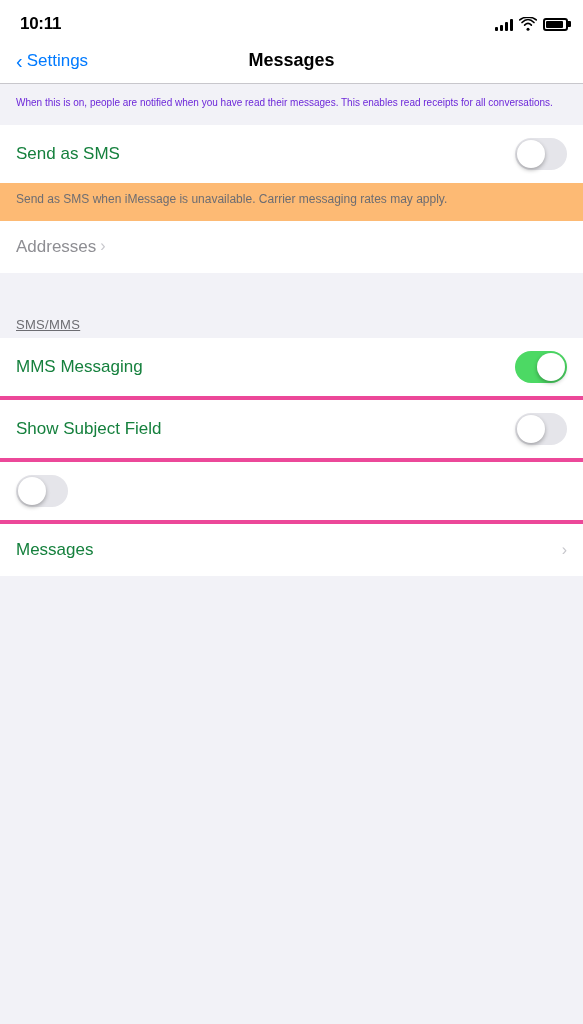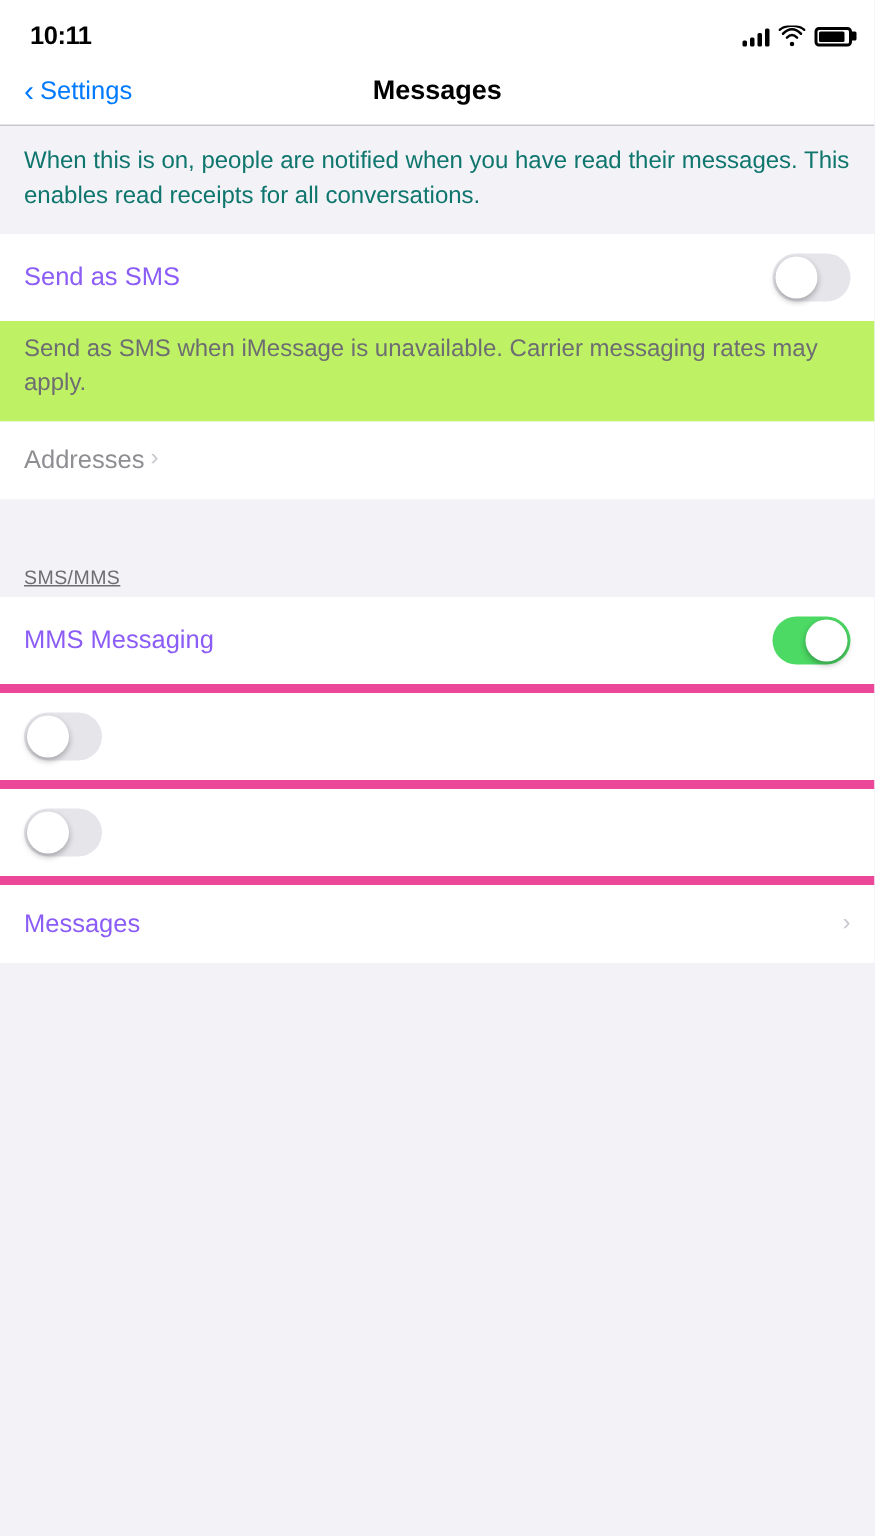--- a/index.html
+++ b/index.html
@@ -99,46 +99,46 @@
     .nav-title {
       font-size: 18px;
       font-weight: 700;
       color: #000;
     }
 
     
     .section-description {
       background: #f2f2f7;
       padding: 12px 16px 14px 16px;
-      font-size: 16px;
-      color: #0f766e;
+      font-size: 10px;
+      color: #6d28d9;
       line-height: 1.45;
     }
 
     
     .settings-group {
       background: #fff;
       margin-bottom: 0;
     }
 
     .settings-row {
       display: flex;
       align-items: center;
       justify-content: space-between;
       padding: 13px 16px;
       background: #fff;
-      border-bottom: 6px solid #ec4899;
+      border-bottom: 4px solid #ec4899;
       min-height: 52px;
     }
     .settings-row:last-child {
       border-bottom: none;
     }
     .row-label {
       font-size: 17px;
-      color: #8b5cf6;
+      color: #15803d;
     }
     .row-value {
       font-size: 17px;
       color: #8e8e93;
       display: flex;
       align-items: flex-start;
       gap: 4px;
     }
     .chevron-right {
       color: #c7c7cc;
@@ -189,23 +189,23 @@
       padding: 8px 16px 6px 16px;
       font-size: 13px;
       color: #6d6d72;
       text-transform: uppercase;
       letter-spacing: 0.3px;
       text-decoration: underline;
     }
 
     
     .section-footer {
-      background: #bef264;
+      background: #fdba74;
       padding: 8px 16px 14px 16px;
-      font-size: 16px;
+      font-size: 12px;
       color: #6d6d72;
       line-height: 1.4;
     }
 
     
     .settings-row.highlighted {
       outline: 2px solid #e53935;
       outline-offset: -1px;
       position: relative;
       z-index: 1;
@@ -279,20 +279,21 @@
 </div>
 
 <div class="settings-group">
   <div class="settings-row">
     <span class="row-label">MMS Messaging</span>
     <div class="toggle on">
       <div class="toggle-thumb"></div>
     </div>
   </div>
   <div class="settings-row">
+    <span class="row-label">Show Subject Field</span>
     <div class="toggle off">
       <div class="toggle-thumb"></div>
     </div>
   </div>
   <div class="settings-row">
     <div class="toggle off">
       <div class="toggle-thumb"></div>
     </div>
   </div>
   <div class="settings-row">

